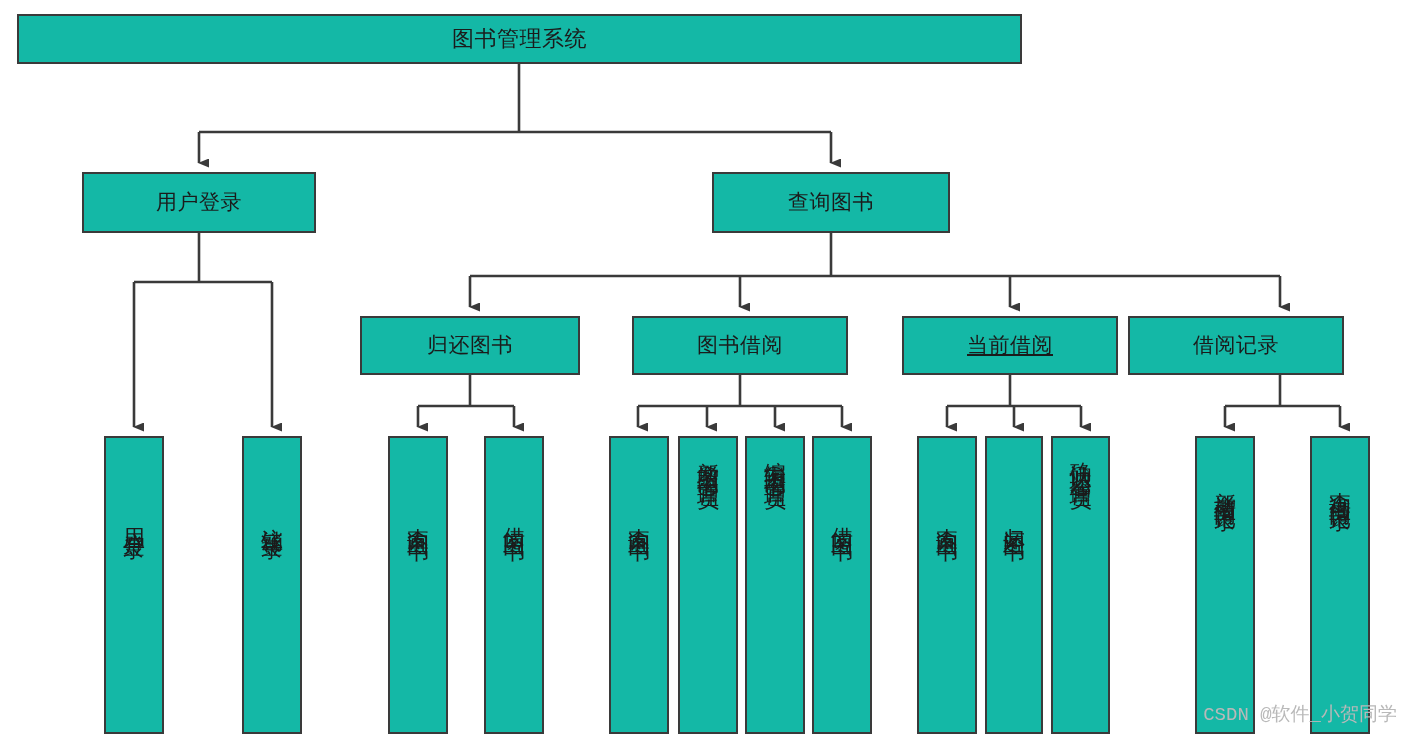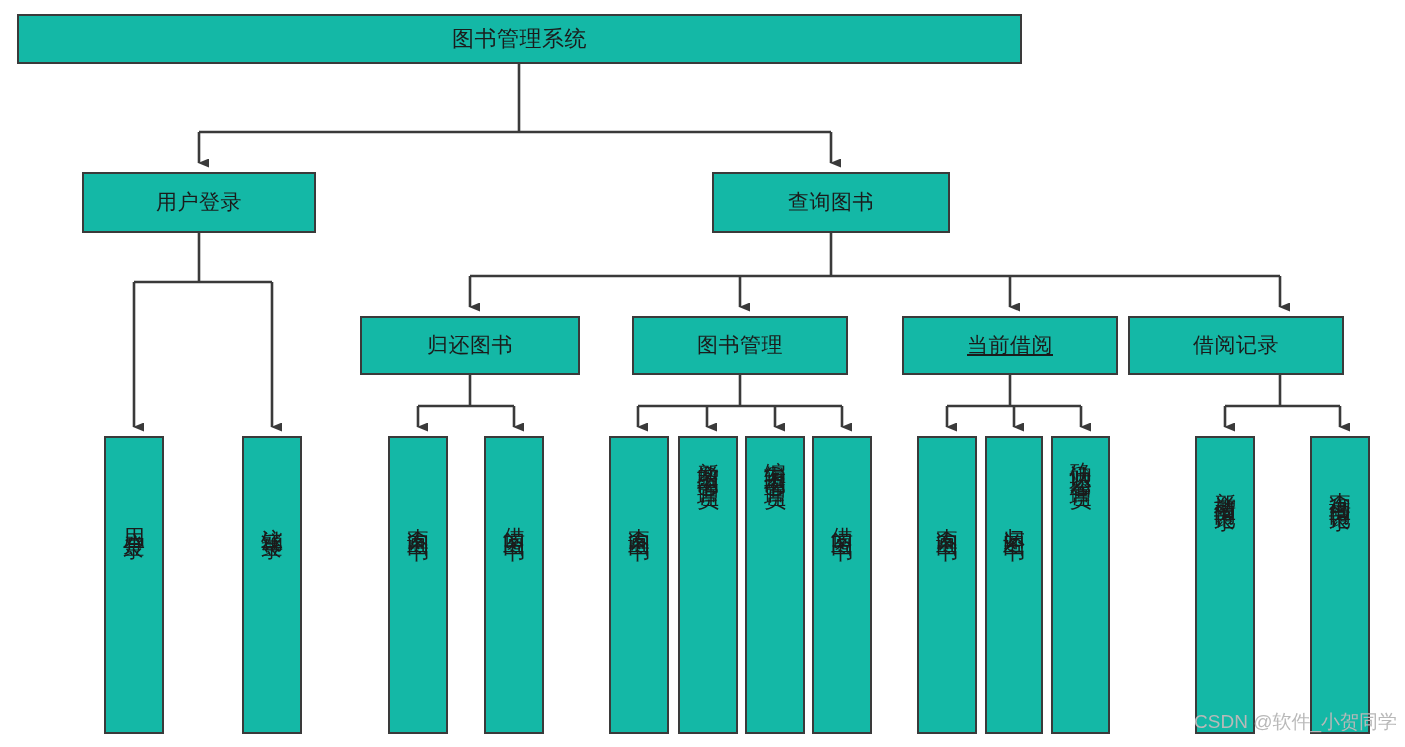--- a/index.html
+++ b/index.html
@@ -62,26 +62,26 @@
     text-orientation: upright;
     font-size: 22px;
     line-height: 1.0;
     letter-spacing: 4px;
     text-align: left;
     white-space: nowrap;
   }
   .watermark {
     position: absolute;
     right: 8px;
-    bottom: 12px;
+    bottom: 20px;
     font-size: 19px;
     color: #b9b9b9;
     white-space: nowrap;
     z-index: 5;
-    font-family: Liberation Sans, sans-serif;
+    font-family: Liberation Mono, monospace;
   }
 </style>
 </head>
 <body>
 
 <div id="canvas">
 
   <svg id="wires" viewBox="0 0 1405 747" width="1405" height="747" xmlns="http://www.w3.org/2000/svg">
     <defs>
       <marker id="ah" markerWidth="9" markerHeight="11" refX="4.5" refY="10" orient="auto" markerUnits="userSpaceOnUse">
@@ -140,21 +140,21 @@
     <span class="lbl">用户登录</span>
   </div>
   <div class="node h-node" style="left:712px; top:172px; width:238px; height:61px;">
     <span class="lbl">查询图书</span>
   </div>
 
   <div class="node h-node" style="left:360px; top:316px; width:220px; height:59px;">
     <span class="lbl">归还图书</span>
   </div>
   <div class="node h-node" style="left:632px; top:316px; width:216px; height:59px;">
-    <span class="lbl">图书管理</span>
+    <span class="lbl">图书借阅</span>
   </div>
   <div class="node h-node" style="left:902px; top:316px; width:216px; height:59px;text-decoration:underline;">
     <span class="lbl">当前借阅</span>
   </div>
   <div class="node h-node" style="left:1128px; top:316px; width:216px; height:59px;">
     <span class="lbl">借阅记录</span>
   </div>
 
   <div class="node v-node" style="left:104px; top:436px; width:60px; height:298px; padding-top:72px;">
     <span class="lbl">用户登录</span>

